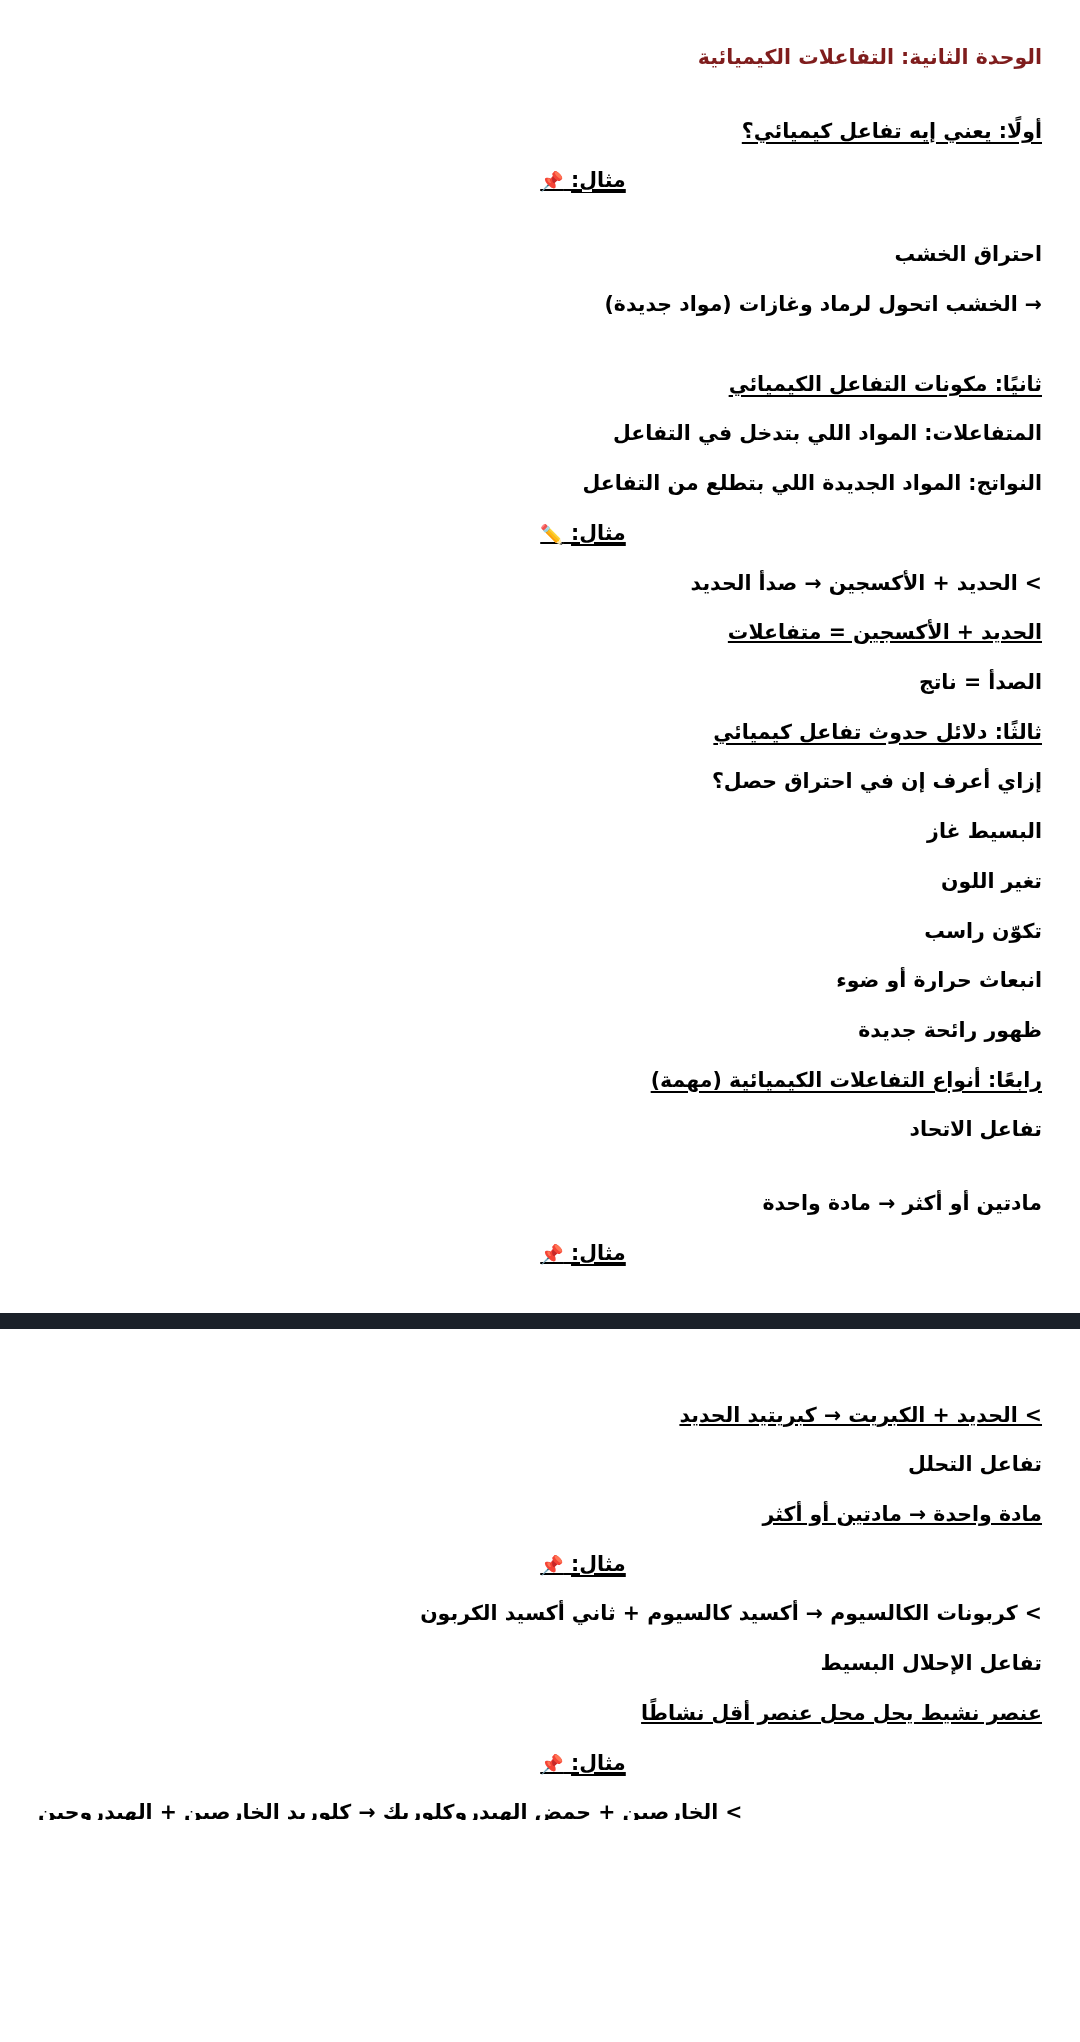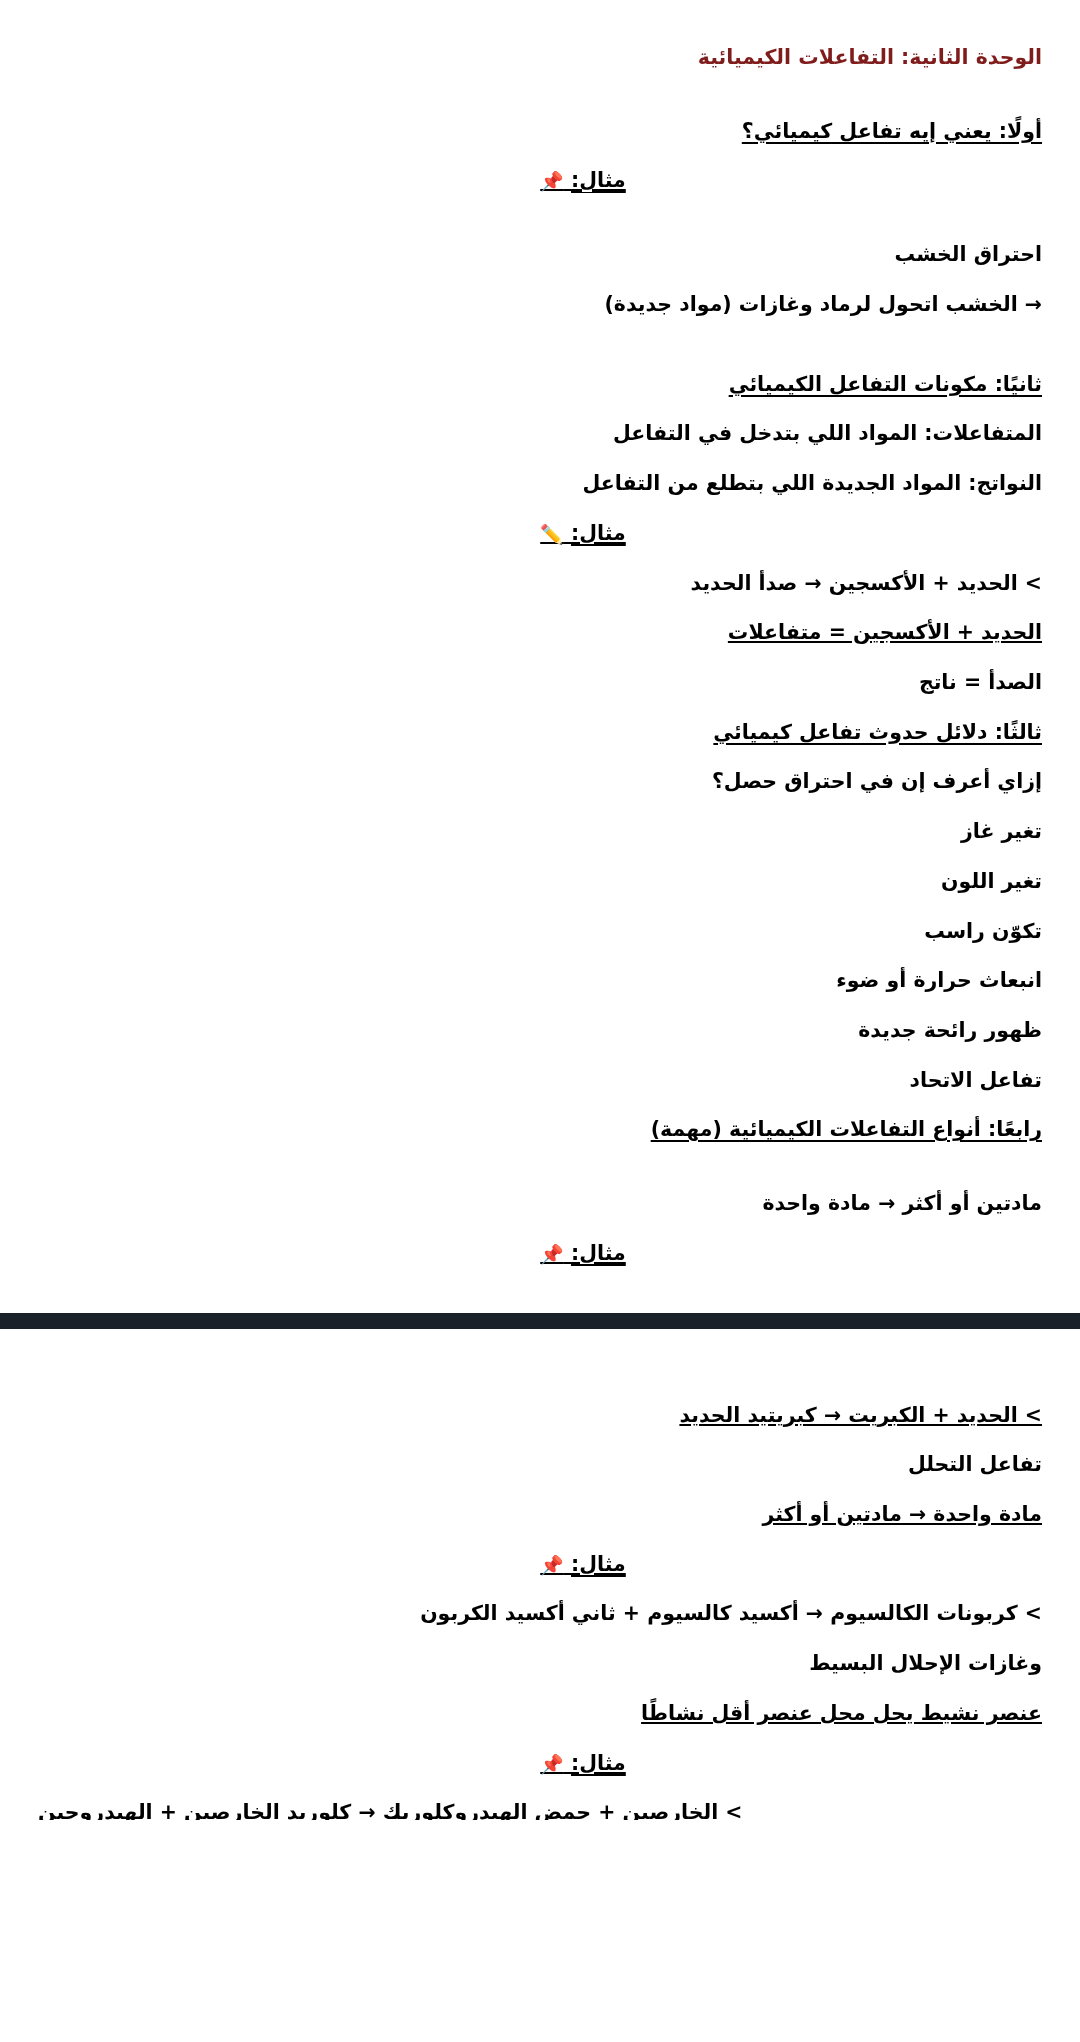--- a/index.html
+++ b/index.html
@@ -117,28 +117,28 @@
   <div class="example-label ind-2">
     <span class="ex-word">مثال:</span>
     <span class="emoji">✏️</span>
   </div>
   <div class="line ind-1">&gt; الحديد + الأكسجين → صدأ الحديد</div>
   <div class="line ind-2">الحديد + الأكسجين = متفاعلات</div>
   <div class="line ind-4">الصدأ = ناتج</div>
 
   <div class="line heading ind-2">ثالثًا: دلائل حدوث تفاعل كيميائي</div>
   <div class="line ind-1">إزاي أعرف إن في احتراق حصل؟</div>
-  <div class="line ind-4">تغير غاز</div>
+  <div class="line ind-4">البسيط غاز</div>
   <div class="line ind-4">تغير اللون</div>
   <div class="line ind-4">تكوّن راسب</div>
   <div class="line ind-4">انبعاث حرارة أو ضوء</div>
   <div class="line ind-4">ظهور رائحة جديدة</div>
 
+  <div class="line heading ind-1">رابعًا: أنواع التفاعلات الكيميائية (مهمة)</div>
   <div class="line ind-4">تفاعل الاتحاد</div>
-  <div class="line heading ind-1">رابعًا: أنواع التفاعلات الكيميائية (مهمة)</div>
   <div class="line ind-3">مادتين أو أكثر → مادة واحدة</div>
   <div class="example-label ind-2">
     <span class="ex-word">مثال:</span>
     <span class="emoji">📌</span>
   </div>
 
 </div>
 
 <div class="page-divider"></div>
 
@@ -149,21 +149,21 @@
   <div class="line ind-2">&gt; الحديد + الكبريت → كبريتيد الحديد</div>
   <div class="line ind-4">تفاعل التحلل</div>
   <div class="line ind-2">مادة واحدة → مادتين أو أكثر</div>
 
   <div class="example-label ind-2">
     <span class="ex-word">مثال:</span>
     <span class="emoji">📌</span>
   </div>
 
   <div class="line ind-0">&gt; كربونات الكالسيوم → أكسيد كالسيوم + ثاني أكسيد الكربون</div>
-  <div class="line ind-4">وغازات الإحلال البسيط</div>
+  <div class="line ind-4">تفاعل الإحلال البسيط</div>
   <div class="line ind-2">عنصر نشيط يحل محل عنصر أقل نشاطًا</div>
 
   <div class="example-label ind-2">
     <span class="ex-word">مثال:</span>
     <span class="emoji">📌</span>
   </div>
 
   <div class="cut-line ind-0">&gt; الخارصين + حمض الهيدروكلوريك → كلوريد الخارصين + الهيدروجين</div>
 
 </div>

